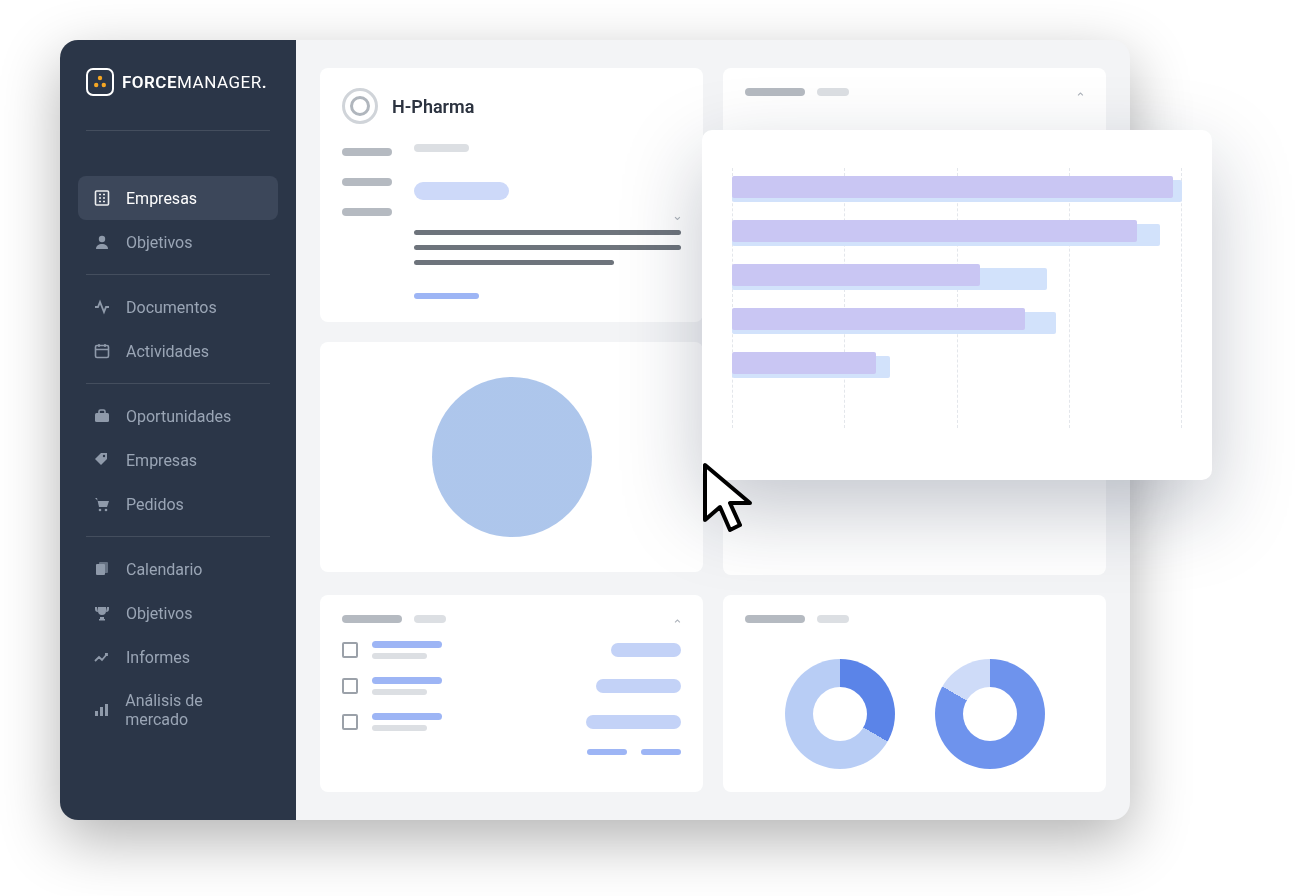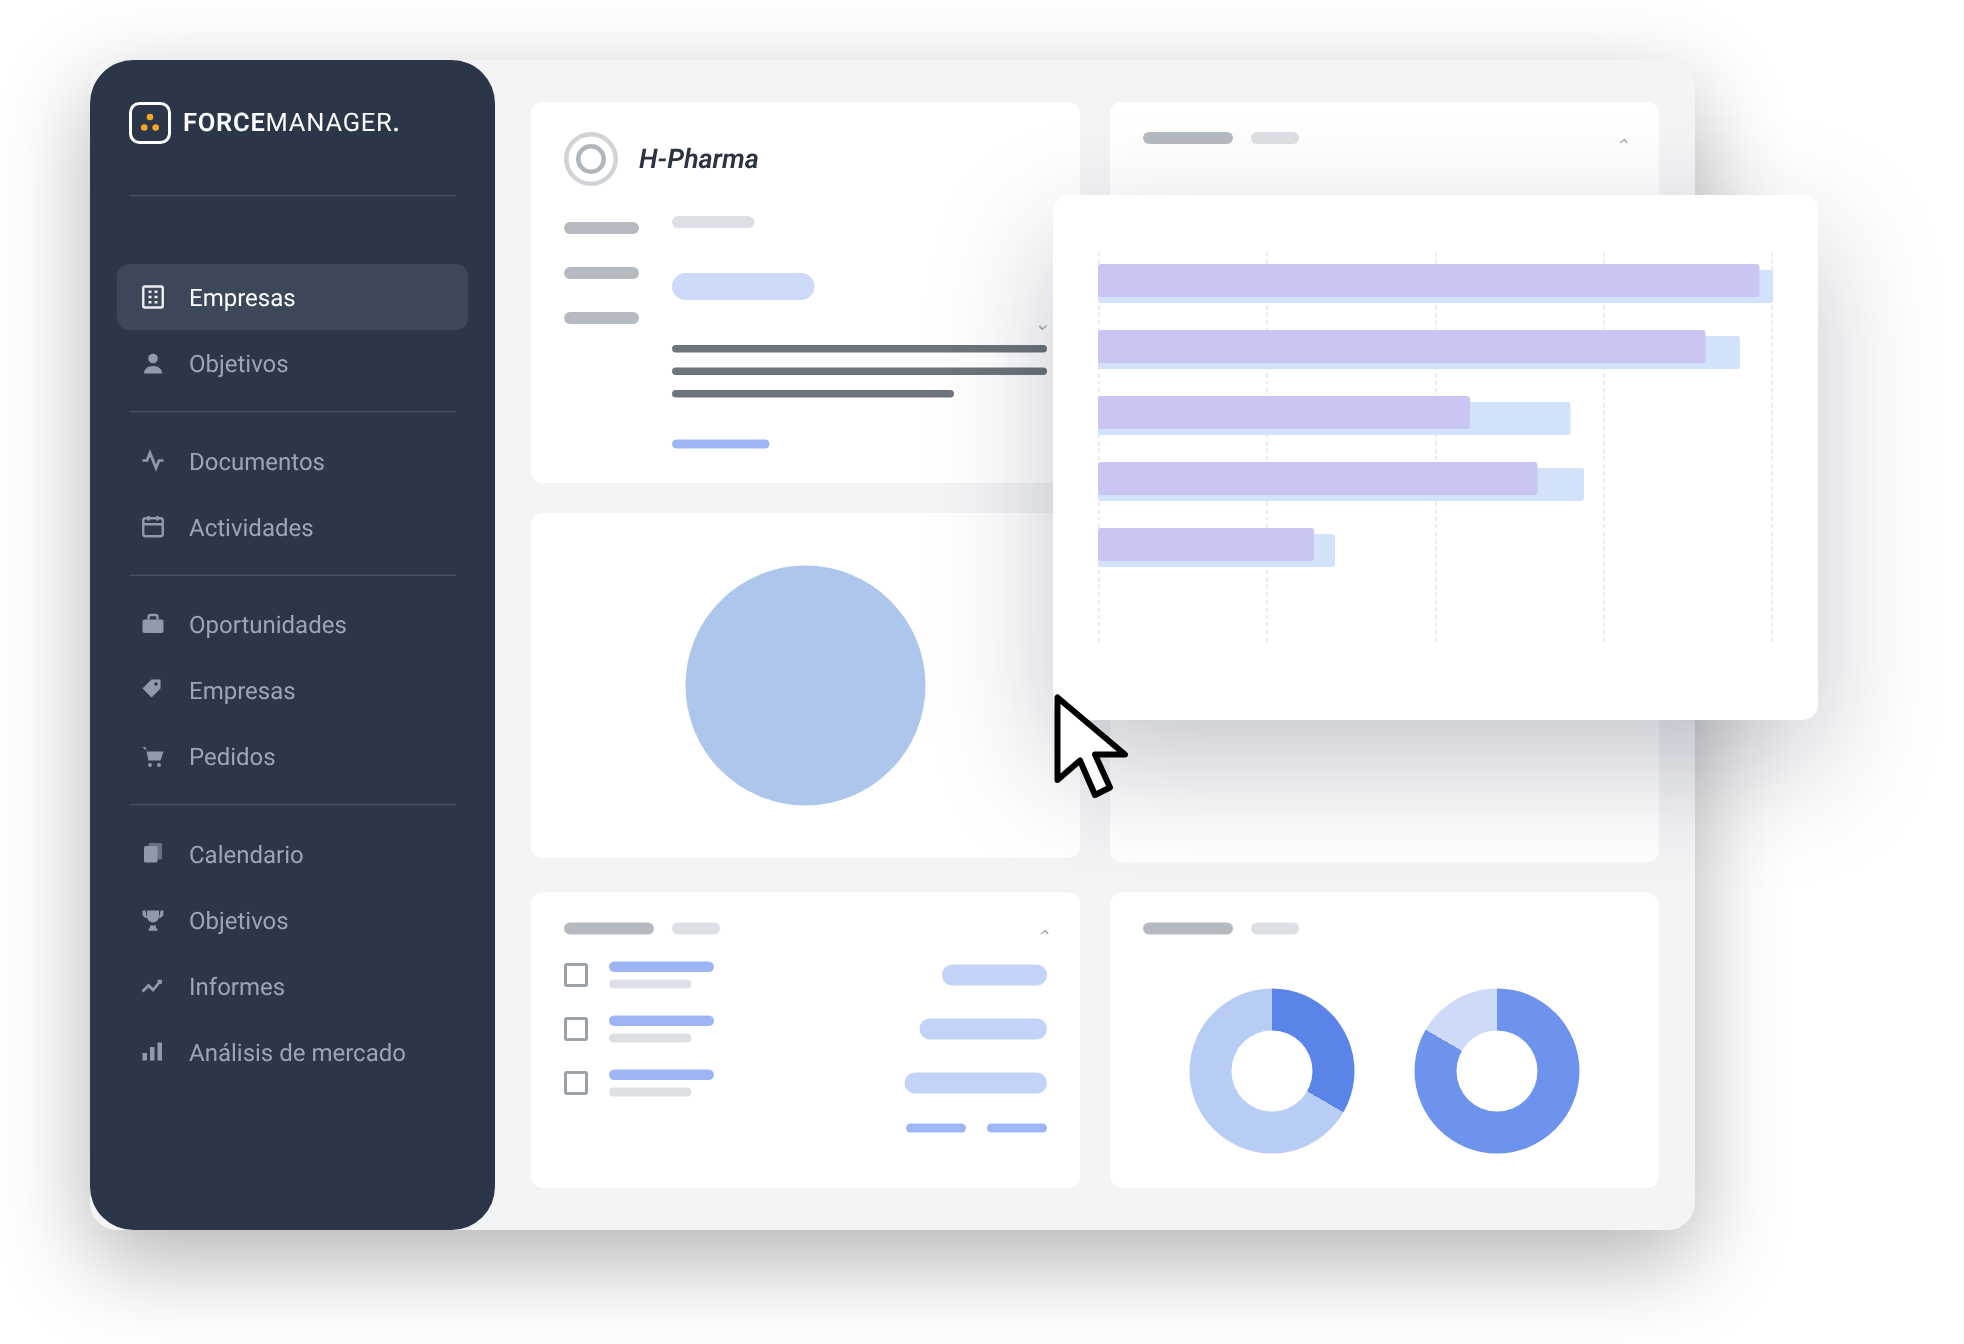--- a/index.html
+++ b/index.html
@@ -12,27 +12,26 @@
     width: 1070px;
     height: 780px;
     background: #f3f4f6;
     border-radius: 18px;
     overflow: hidden;
     display: flex;
     box-shadow: 0 20px 60px rgba(0,0,0,0.3);
   }
   
   .sidebar {
-    width: 270px;
+    width: 236px;
     background: #2b3648;
     padding: 28px 18px;
     display: flex;
     flex-direction: column;
     color: #c5cdd8;
-    border-radius: 29px;
   }
   
   .logo {
     display: flex;
     align-items: center;
     gap: 8px;
     margin-bottom: 24px;
     padding: 0 8px;
   }
   .logo-icon {
@@ -83,21 +82,20 @@
     grid-template-rows: auto auto auto;
     gap: 20px;
     overflow: hidden;
   }
   
   .card {
     background: #fff;
     border-radius: 8px;
     padding: 20px 22px;
     position: relative;
-    font-style: italic;
   }
   
   .card-company { grid-column:1; grid-row:1; }
   .card-top-right { grid-column:2; grid-row:1; }
   .card-pie-big { grid-column:1; grid-row:2; height:230px;}
   .card-legend { grid-column:2; grid-row:2; }
   .card-tasks { grid-column:1; grid-row:3; }
   .card-donuts { grid-column:2; grid-row:3; }
   
   .company-header { display:flex; align-items:center; gap:14px;}

